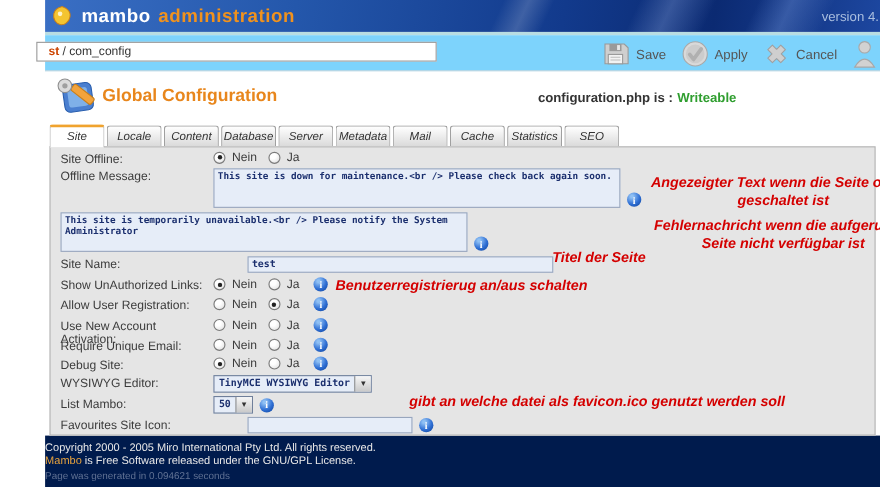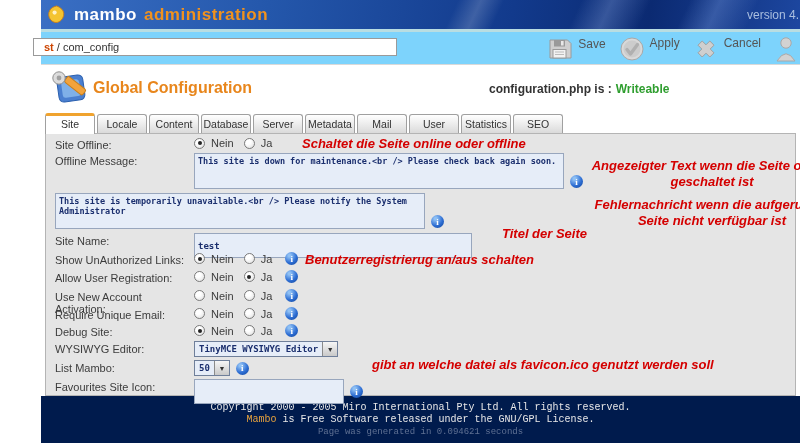--- a/index.html
+++ b/index.html
@@ -21,31 +21,31 @@
   .version { position:absolute; right:1px; top:8px; color:#a9bedf; font-size:12px; z-index:1; }
 
   .teal-strip { height:3px; background:#b9dde2; }
 
   
   .toolbar { height:33px; background:#7dd3fc; position:relative; border-bottom:1px solid #d9d9d9; }
   .breadcrumb-box { position:absolute; left:-8px; top:6px; width:364px; height:18px; background:#fff;
     border:1px solid #9a9a9a; font-size:11px; line-height:16px; padding-left:10px; color:#333; }
   .breadcrumb-site { color:#cc4400; font-weight:bold; }
   .toolbar-buttons { position:absolute; right:2px; top:3px; display:flex; align-items:center; gap:13px; }
-  .tbtn { display:flex; align-items:flex-start; gap:5px; color:#555; font-size:12px; cursor:pointer; background:none; border:none; font-family:inherit; }
+  .tbtn { display:flex; align-items:center; gap:5px; color:#555; font-size:12px; cursor:pointer; background:none; border:none; font-family:inherit; }
 
   
   .title-row { position:relative; height:47px; background:#fff; }
   .cfg-icon { position:absolute; left:8px; top:4px; }
   .page-title { position:absolute; left:52px; top:14px; font-size:16px; font-weight:bold; color:#e8861c; }
   .status { position:absolute; left:448px; top:17px; font-size:12px; font-weight:bold; color:#333; }
   .status-value { color:#2f9e2f; margin-left:4px; }
 
   
-  .tabs { display:flex; gap:2px; margin:0 4px; height:21px; align-items:flex-end; position:relative; z-index:2; }
+  .tabs { display:flex; gap:2px; margin:0 4px; height:21px; align-items:flex-end; position:relative; z-index:2;font-style:italic; }
   .tab { width:50px; height:19px; line-height:18px; text-align:center; font-size:10.5px; color:#333;
     background:linear-gradient(#ffffff,#dadada); border:1px solid #a0a0a0; border-bottom:none;
     border-radius:3px 3px 0 0; cursor:pointer; }
   .tab.active { background:#fff; height:21px; line-height:17px; border-top:3px solid #f0a32e; margin-bottom:-1px; }
 
   
   .panel { margin:0 4px; border:1px solid #b4b4b4; height:263px; position:relative; background:#e5e5e5; padding-top:3px; }
   .frow { display:flex; align-items:flex-start; padding-left:9px; }
   .flabel { width:139px; min-width:139px; font-size:11px; color:#3c3c3c; padding-top:2px; }
   .fctrl { display:flex; align-items:center; gap:3px; }
@@ -57,35 +57,35 @@
   .radio[data-checked="true"]::after { content:""; position:absolute; left:2.5px; top:2.5px; width:4px; height:4px; background:#222; border-radius:50%; }
   .rlabel { font-size:11px; color:#3c3c3c; margin:0 7px 0 3px; cursor:pointer; }
 
   .info-icon { width:13px; height:13px; min-width:13px; border-radius:50%; display:inline-flex; align-items:center; justify-content:center;
     background:radial-gradient(circle at 35% 28%, #8fc0f4 10%, #2f6fd4 55%, #0b3f96); color:#fff; cursor:pointer;
     font:bold 9px "Liberation Serif", serif; margin-left:3px; }
   .info-icon::after { content:"i"; }
 
   textarea.msg { width:370px; height:36px; background:#e6edf8; border:1px solid #98a6bd;
     font:bold 8.5px "DejaVu Sans Mono", monospace; color:#1b2f6e; resize:none; overflow:hidden; padding:2px 3px; }
-  input.txt { background:#e6edf8; border:1px solid #98a6bd; height:25px; padding:1px 3px;
-    font:bold 9px "DejaVu Sans Mono", monospace; color:#1b2f6e; }
+  input.txt { background:#e6edf8; border:1px solid #98a6bd; height:15px; padding:1px 3px;
+    font:bold 9px "DejaVu Sans Mono", monospace; color:#1b2f6e;margin-left:31px; }
   .w-sitename { width:278px; } .w-favicon { width:150px; }
 
   .sel { display:inline-flex; align-items:stretch; background:#e6edf8; border:1px solid #6f7f9a; height:16px; cursor:pointer; }
   .sel .sel-txt { font:bold 9px "DejaVu Sans Mono", monospace; color:#1b2f6e; padding:2px 4px 0 4px; white-space:nowrap; }
   .sel .sel-arrow { width:15px; background:linear-gradient(#f6f6f6,#c9c9c9); border-left:1px solid #8a8a8a;
     display:flex; align-items:center; justify-content:center; font-size:7px; color:#333; }
   .sel .sel-arrow::after { content:"▼"; }
 
   .ann { position:absolute; color:#d40000; font-weight:bold; font-style:italic; font-size:13px; white-space:pre-line; line-height:16px; }
   .ann.center { text-align:center; width:258px; }
 
   
-  .footer { height:47px; background:#001b4d; text-align:center; padding-top:6px;font-family:Liberation Mono, monospace; }
+  .footer { height:47px; background:#001b4d; text-align:left; padding-top:6px; }
   .f-line1 { color:#e8e8e8; font-size:10px; line-height:12px; }
   .f-line2 { color:#e8e8e8; font-size:10px; line-height:12px; }
   .f-brand { color:#e8a33d; }
   .f-line3 { color:#5f7193; font-size:9px; line-height:12px; }
 </style>
 </head>
 <body>
 
 <div class="screen">
 
@@ -170,21 +170,21 @@
   </div>
 
   <div class="tabs">
     <div class="tab active">Site</div>
     <div class="tab">Locale</div>
     <div class="tab">Content</div>
     <div class="tab">Database</div>
     <div class="tab">Server</div>
     <div class="tab">Metadata</div>
     <div class="tab">Mail</div>
-    <div class="tab">User</div>
+    <div class="tab">Cache</div>
     <div class="tab">Statistics</div>
     <div class="tab">SEO</div>
   </div>
 
   <div class="panel">
 
     <div class="frow h16">
       <div class="flabel">Site Offline:</div>
       <div class="fctrl">
         <span class="radio" data-checked="true"></span>
@@ -294,21 +294,20 @@
     </div>
 
     <div class="frow h17">
       <div class="flabel">Favourites Site Icon:</div>
       <div class="fctrl">
         <input type="text" class="txt w-favicon" value="" style="">
         <span class="info-icon"></span>
       </div>
     </div>
 
-    <div class="ann" style="left:256px; top:2px;">Schaltet die Seite online oder offline</div>
     <div class="ann center" style="left:537px; top:24px;">Angezeigter Text wenn die Seite offline
 geschaltet ist</div>
     <div class="ann center" style="left:537px; top:63px;">Fehlernachricht wenn die aufgerufene
 Seite nicht verfügbar ist</div>
     <div class="ann" style="left:456px; top:92px;">Titel der Seite</div>
     <div class="ann" style="left:259px; top:118px;">Benutzerregistrierug an/aus schalten</div>
     <div class="ann" style="left:326px; top:223px;">gibt an welche datei als favicon.ico genutzt werden soll</div>
   </div>
 
   <footer class="footer">

